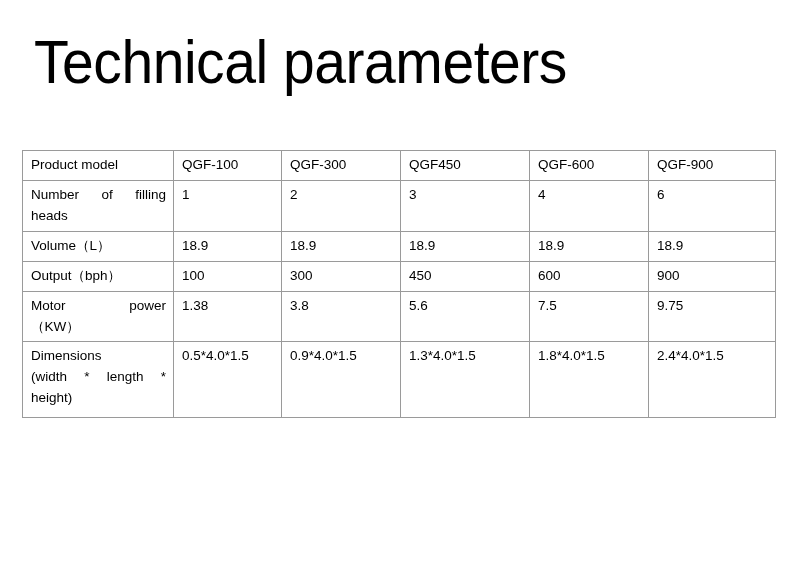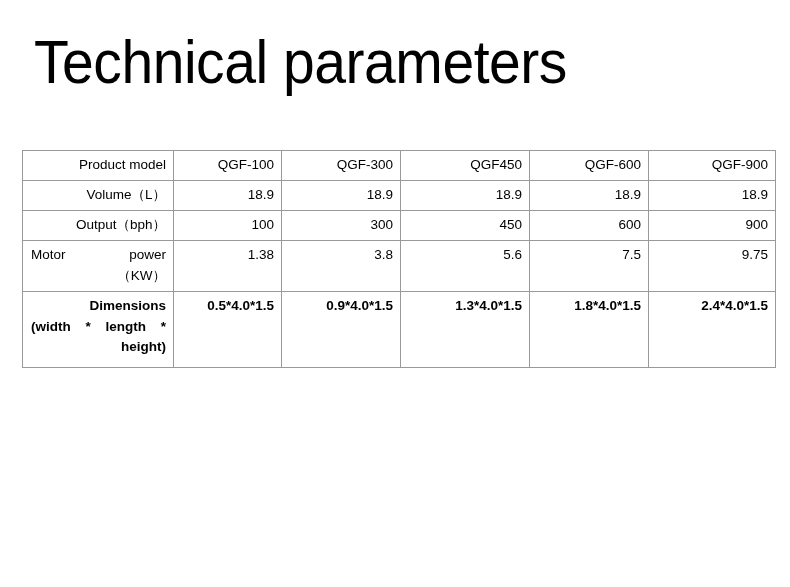--- a/index.html
+++ b/index.html
@@ -62,30 +62,30 @@
 
   .label-cell { }
   .value-cell { }
 
   
   .just {
     text-align: justify;
     text-align-last: justify;
     display: block;
   }
-  .plain { display: block; text-align: right; }
+  .plain { display: block; }
   .blank { display: block; height: 1.55em; }
 
   
   .r-head    { height: 22px; }
   .r-heads   { height: 44px; }
   .r-single  { height: 19px; }
   .r-gas     { height: 73px; }
   .r-motor   { height: 50px; padding-left: 38px; }
-  .r-dims    { height: 76px; font-weight: bold; }
+  .r-dims    { height: 76px; }
 </style>
 </head>
 <body>
 
 <div id="page-title">Technical parameters</div>
 
 <table id="spec-table">
   <colgroup>
     <col class="c-label">
       <col class="c-v1">
@@ -110,20 +110,41 @@
         <span class="plain">QGF450</span>
       </td>
       <td class="value-cell">
         <span class="plain">QGF-600</span>
       </td>
       <td class="value-cell">
         <span class="plain">QGF-900</span>
       </td>
     </tr>
 
+    <tr class="r-heads">
+      <td class="label-cell">
+        <span class="just">Number of filling</span>
+        <span class="plain">heads</span>
+      </td>
+      <td class="value-cell">
+          <span class="plain">1</span>
+        </td>
+      <td class="value-cell">
+          <span class="plain">2</span>
+        </td>
+      <td class="value-cell">
+          <span class="plain">3</span>
+        </td>
+      <td class="value-cell">
+          <span class="plain">4</span>
+        </td>
+      <td class="value-cell">
+          <span class="plain">6</span>
+        </td>
+    </tr>
 
     <tr class="r-single">
       <td class="label-cell">
         <span class="plain">Volume（L）</span>
       </td>
       <td class="value-cell">
           <span class="plain">18.9</span>
         </td>
       <td class="value-cell">
           <span class="plain">18.9</span>

